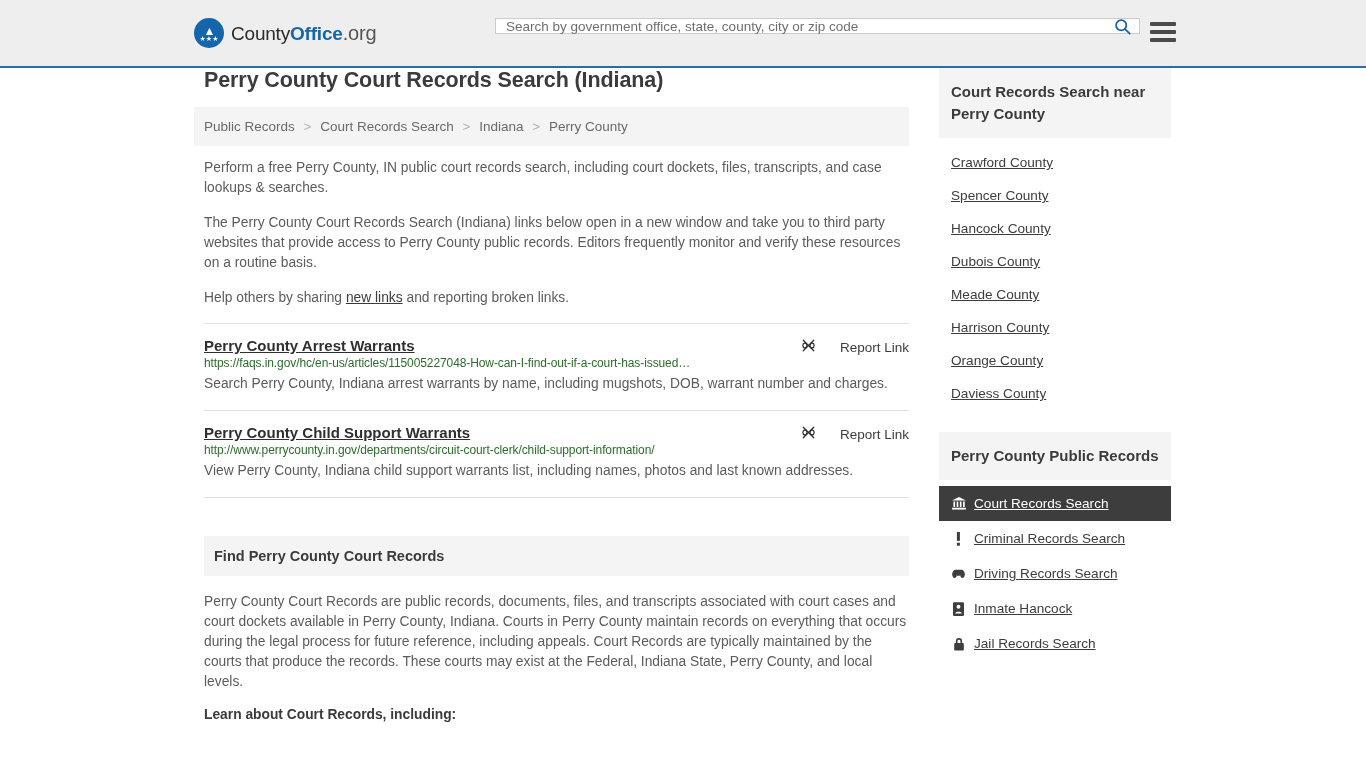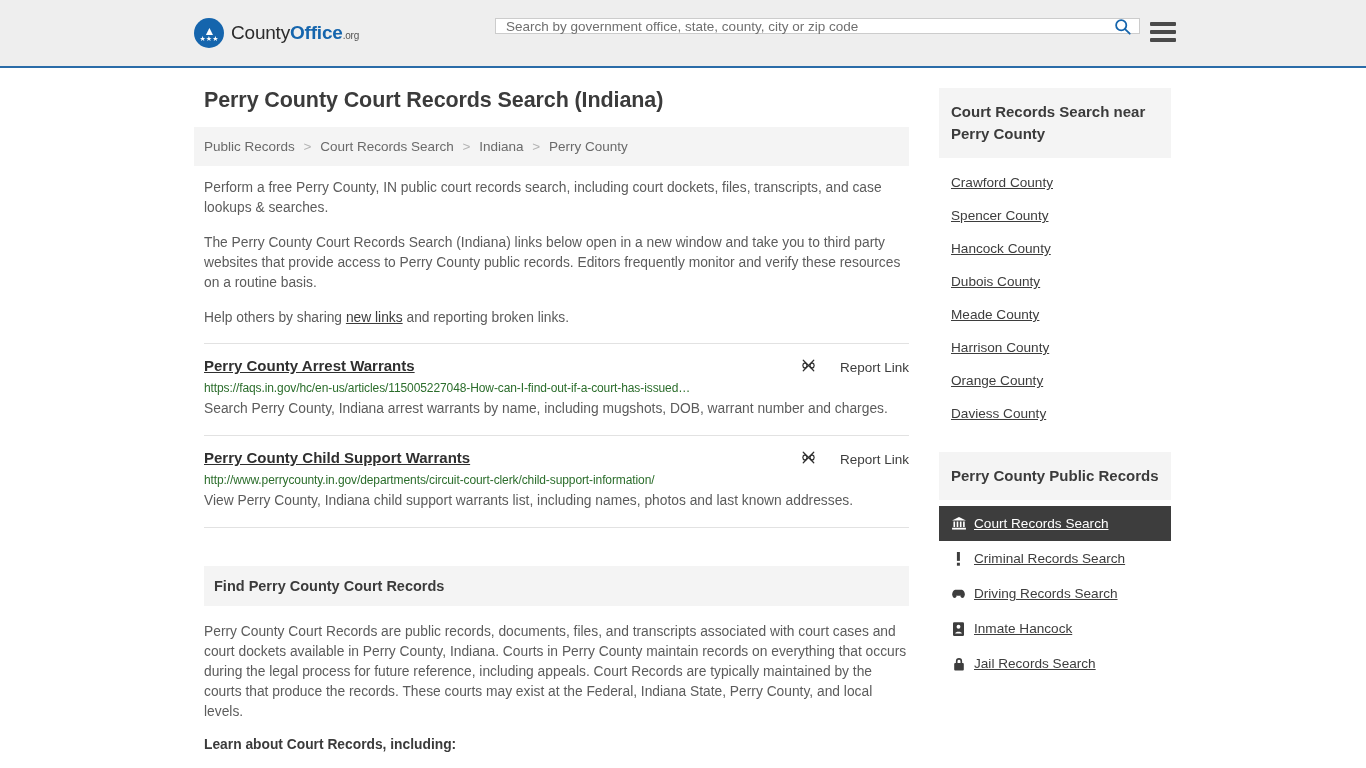--- a/index.html
+++ b/index.html
@@ -48,21 +48,21 @@
   }
   #brand-mark .stars {
     color: #ffffff;
     font-size: 7px;
     line-height: 7px;
     letter-spacing: 0px;
   }
   #brand-text { font-size: 19px; letter-spacing: -0.2px; white-space: nowrap; }
   #brand-text .c1 { color: #2b2b2b; }
   #brand-text .c2 { color: #1565ad; font-weight: bold; }
-  #brand-text .c3 { color: #555555; font-size: 10px; }
+  #brand-text .c3 { color: #555555; font-size: 20px; }
 
   #search-wrap {
     position: absolute;
     left: 495px;
     top: 18px;
     width: 645px;
     height: 16px;
     background: #ffffff;
     border: 1px solid #cccccc;
     display: flex;
@@ -103,21 +103,20 @@
     background: #4a4a4a; border-radius: 1px;
   }
 
   
   #page {
     width: 1132px;
     padding-left: 194px;
     padding-right: 180px;
     display: flex;
     gap: 30px;
-    padding-top: 20px;
   }
   #main-col { width: 715px; flex: 0 0 715px; }
   #side-col { width: 232px; flex: 0 0 232px; }
 
   h1#page-title {
     font-size: 21.5px;
     color: #3b3b3b;
     margin: 0 0 14px 10px;
     font-weight: bold;
     letter-spacing: -0.1px;
@@ -163,21 +162,20 @@
   .report-link {
     display: flex; align-items: center; gap: 24px;
     font-size: 13.5px; color: #3d3d3d;
     cursor: pointer; white-space: nowrap;
     margin-top: 1px;
   }
   .result-url {
     display: block;
     font-size: 12px;
     color: #2b6d2b;
-    margin-top: 5px;
     letter-spacing: -0.1px;
     text-decoration: none;
   }
   .result-desc {
     font-size: 13.8px;
     line-height: 24px;
     color: #5c5c5c;
     margin-top: 2px;
   }
 

